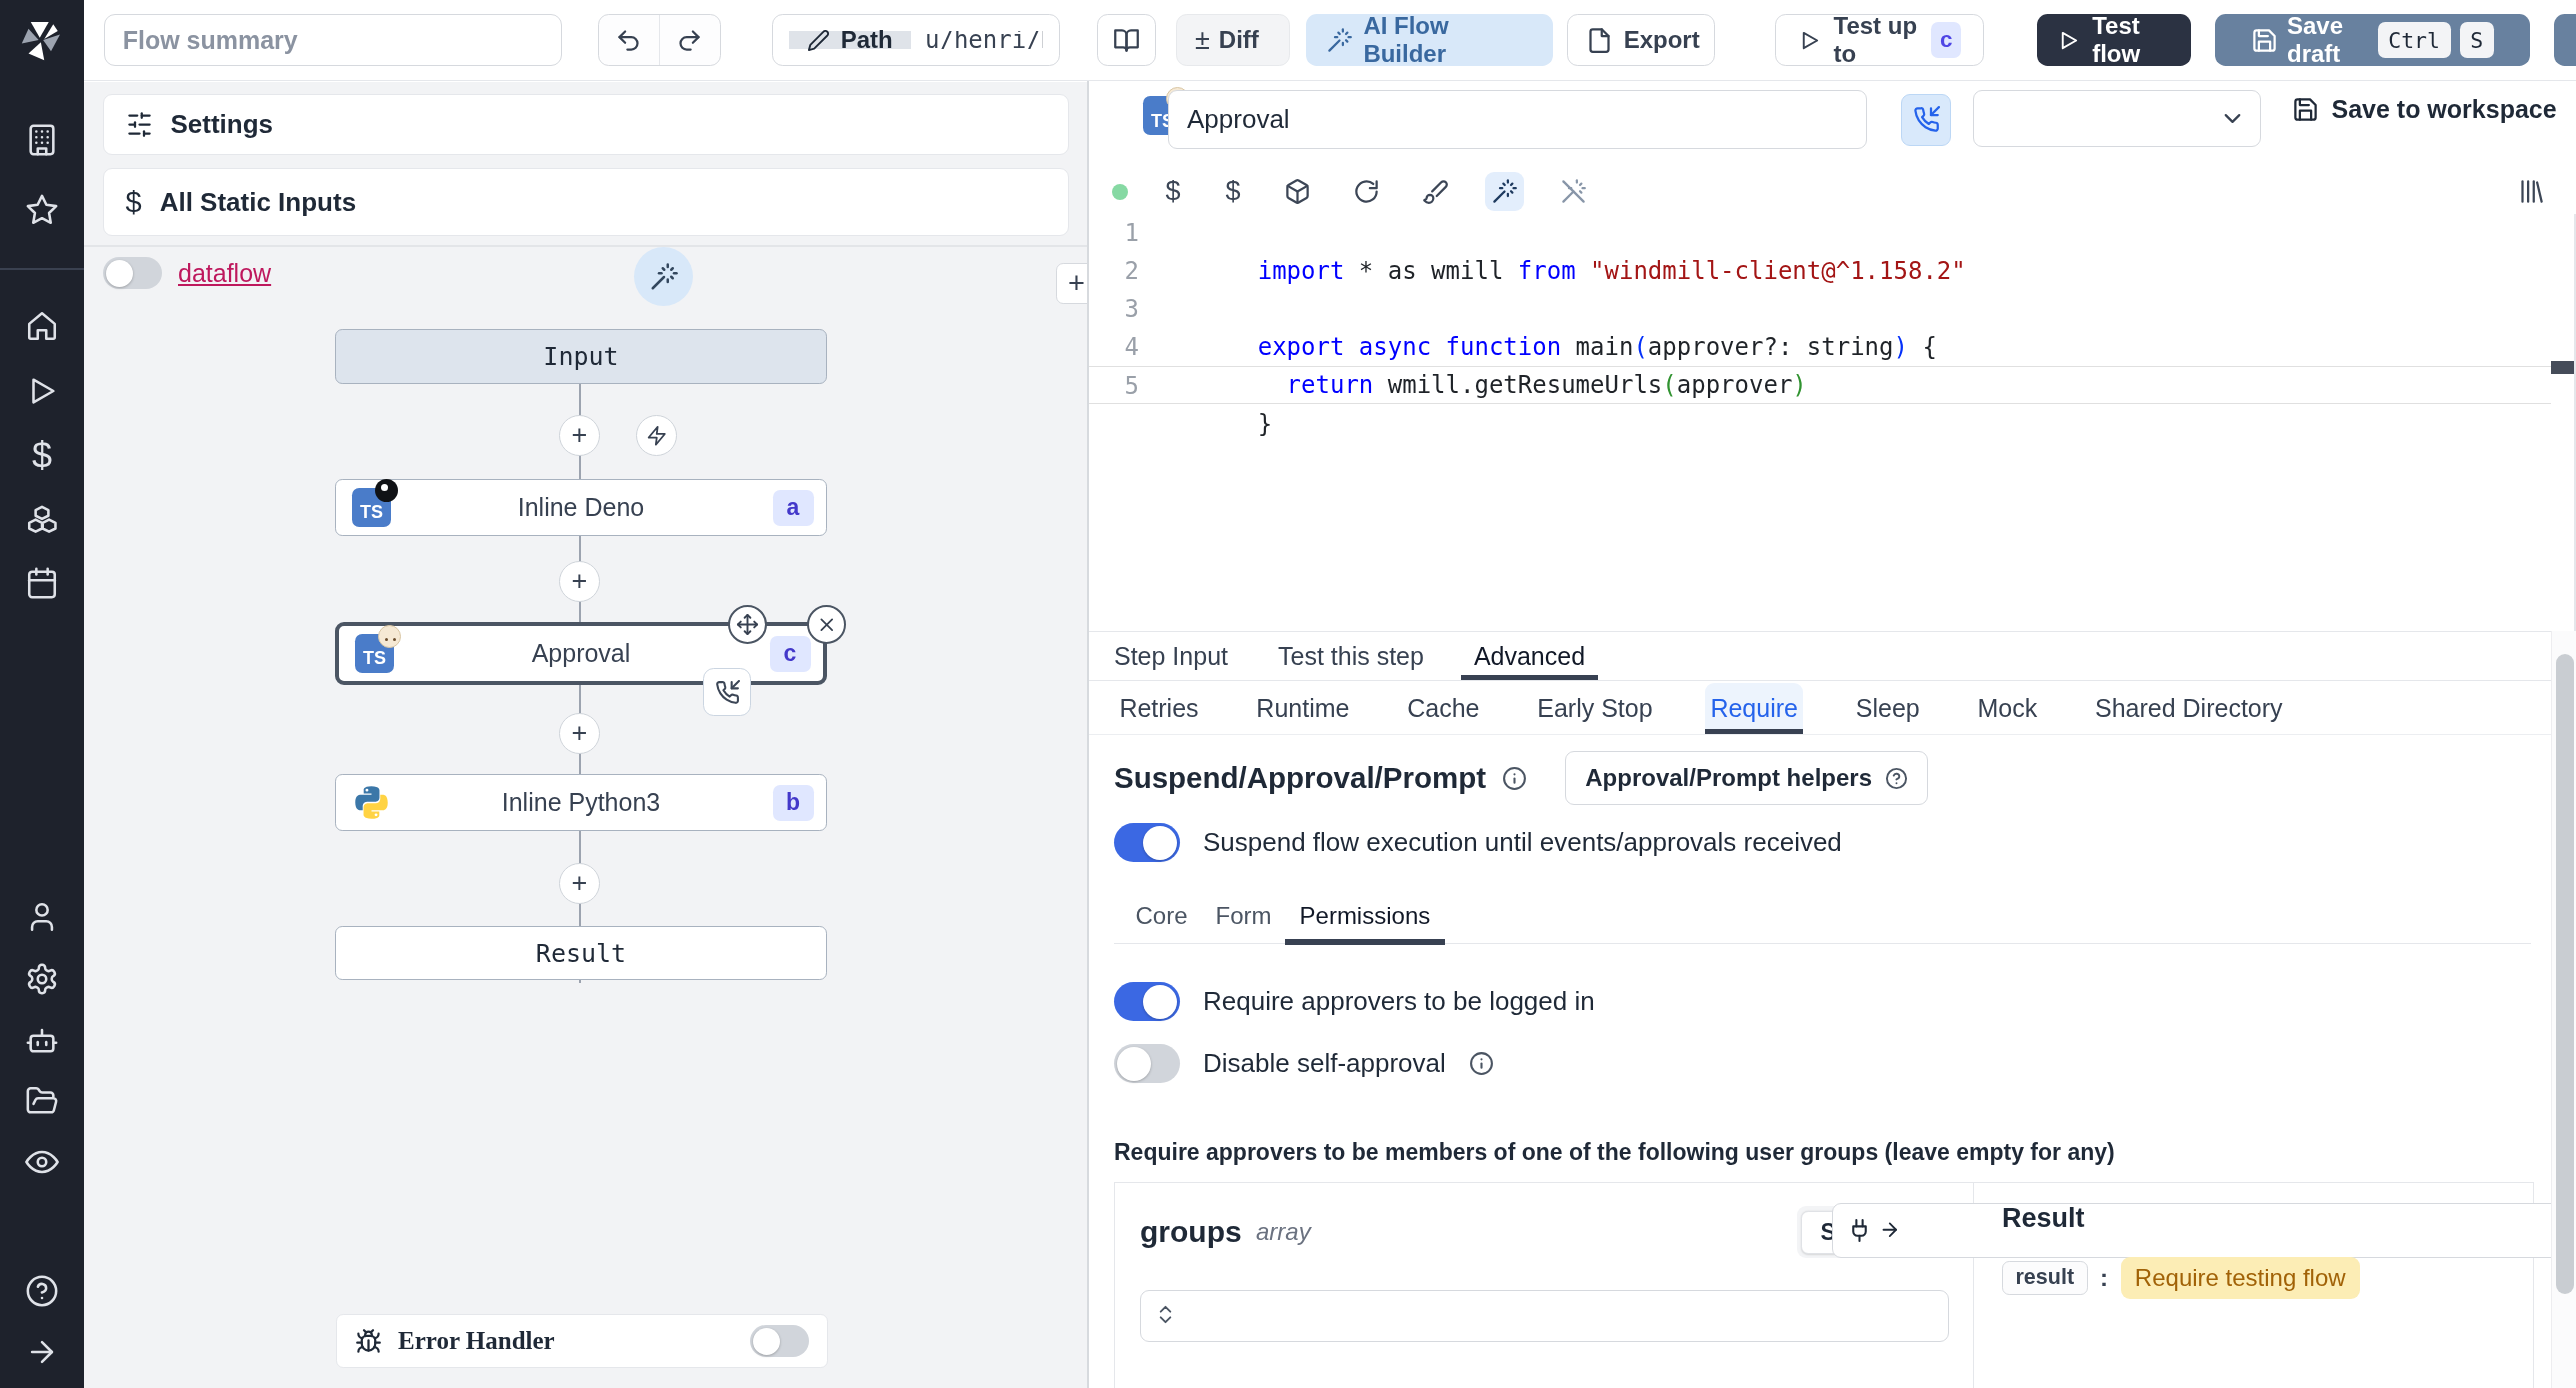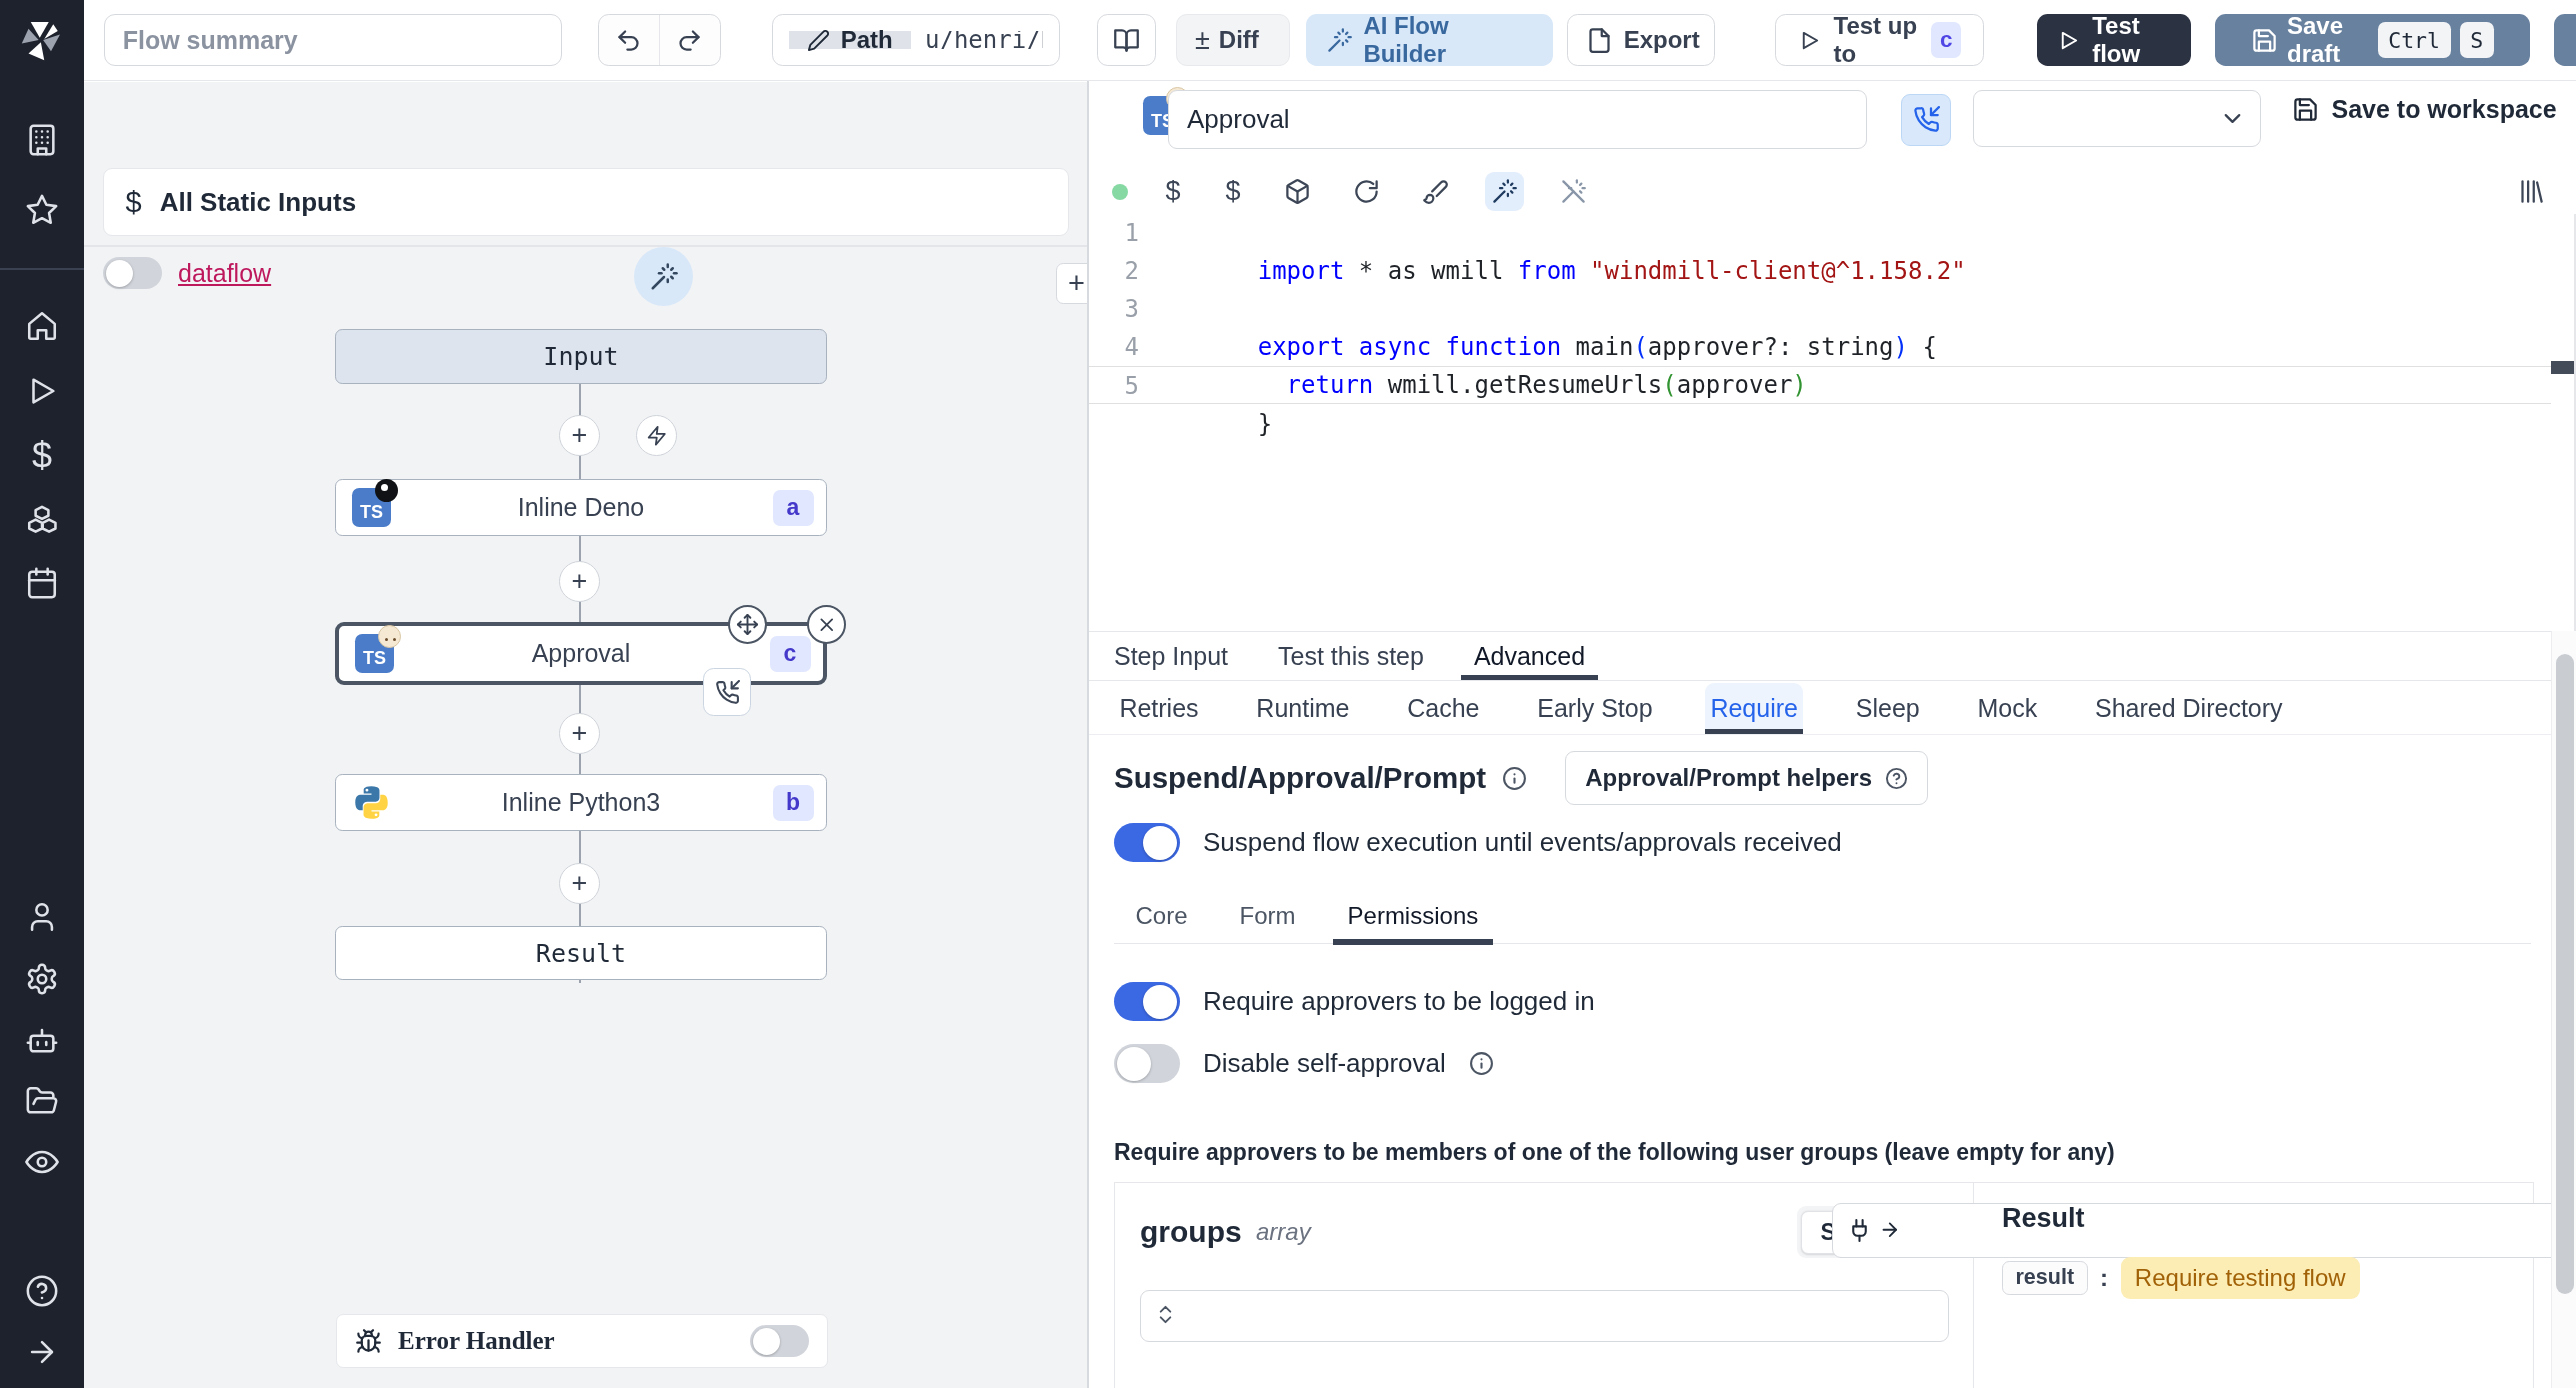--- a/index.html
+++ b/index.html
@@ -118,21 +118,21 @@
   #tabs2 .tab { display:flex; align-items:center; position:relative; padding:0 5.4px; }
   #tabs2 .tab.active { color:#2563eb; background:#edf4fd; border-radius:9px 9px 0 0; }
   #tabs2 .tab.active::after { content:""; position:absolute; left:0; right:0; bottom:0; height:5.4px; background:#384152; }
 
   #suspend-body { position:absolute; left:25px; top:653px; right:45px; bottom:0; }
   #susp-title-row { position:absolute; left:0; top:16px; display:flex; align-items:center; gap:16px; }
   #susp-title { font-size:29.5px; font-weight:700; color:#1f2937; }
   #helpers-btn { display:flex; align-items:center; gap:12.5px; border:1.8px solid #d6d9de; border-radius:9px; height:54px; padding:0 19.7px; font-size:24px; font-weight:600; color:#1f2937; margin-left:21.5px; }
   .info-ic { color:#4b5563; }
   #susp-toggle-row { position:absolute; left:0; top:88px; display:flex; align-items:center; gap:23px; font-size:26px; font-weight:500; color:#1f2937; }
-  #subtabs { position:absolute; left:0; top:154px; right:0; height:55px; display:flex; gap:52px; padding-left:21.5px; font-size:24px; color:#4b5563; border-bottom:1.8px solid #e5e7eb; }
+  #subtabs { position:absolute; left:0; top:154px; right:0; height:55px; display:flex; gap:28px; padding-left:21.5px; font-size:24px; color:#4b5563; border-bottom:1.8px solid #e5e7eb; }
   #subtabs .tab { display:flex; align-items:center; position:relative; }
   #subtabs .tab.active { color:#111827; font-weight:500; }
   #subtabs .tab.active::after { content:""; position:absolute; left:-14.3px; right:-14.3px; bottom:-1.8px; height:5.4px; background:#384152; }
   .perm-toggle-row { position:absolute; left:0; display:flex; align-items:center; gap:23px; font-size:26px; font-weight:500; color:#1f2937; }
   #perm1 { top:247px; }
   #perm2 { top:309px; }
   #groups-heading { position:absolute; left:0; top:404px; font-size:23px; font-weight:700; color:#1f2937; }
   #groups-card { position:absolute; left:0; top:447px; width:1420px; height:295px; border:1.8px solid #e5e7eb; border-bottom:none; background:#fff; }
   #groups-left { position:absolute; left:0; top:0; width:859px; height:100%; border-right:1.8px solid #e5e7eb; padding:23px 25px; }
   #groups-title-row { display:flex; align-items:center; }
@@ -468,20 +468,26 @@
         <use href="#s-save"></use>
       </svg>
     <span>Save draft</span>
     <span class="kbd">Ctrl</span>
     <span class="kbd">S</span>
   </div>
   <div id="btn-partial" class="tb"></div>
 </div>
 
 <div id="flowpanel">
+  <div class="fp-card" id="card-settings">
+    <svg class="i" viewBox="0 0 30 30" width="27" height="27">
+        <use href="#s-sliders"></use>
+      </svg>
+    <span>Settings</span>
+  </div>
   <div class="fp-card" id="card-inputs">
     <span style="font-size:29px;font-weight:500">$</span>
     <span>All Static Inputs</span>
   </div>
   <div id="fp-divider"></div>
   <div id="dataflow-row">
     <span class="toggle">
         <span class="knob"></span>
       </span>
     <span id="dataflow-label">dataflow</span>

